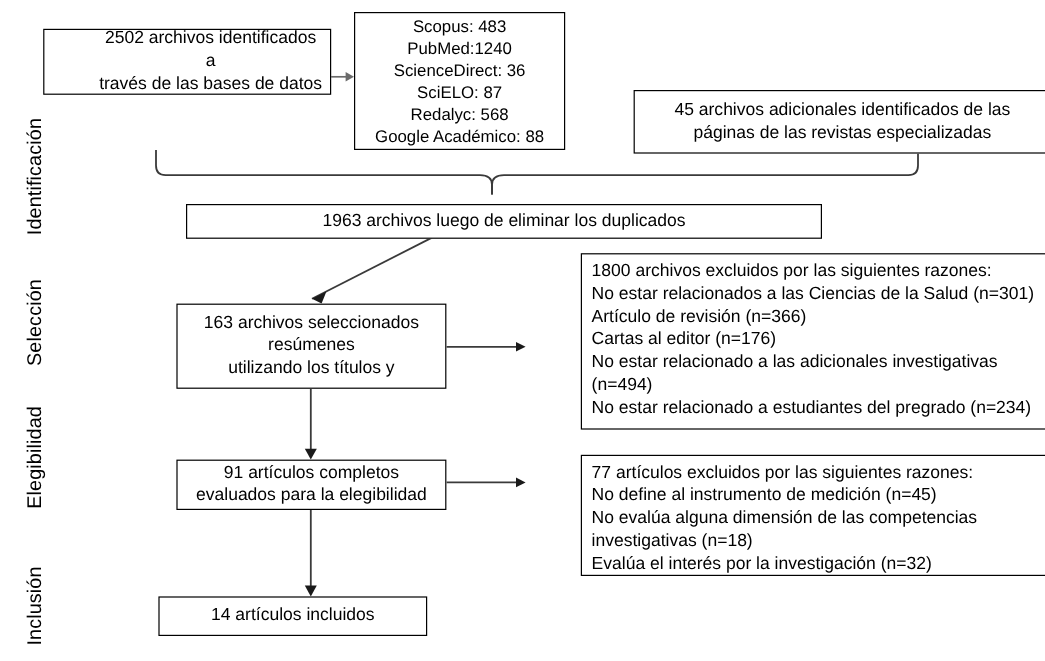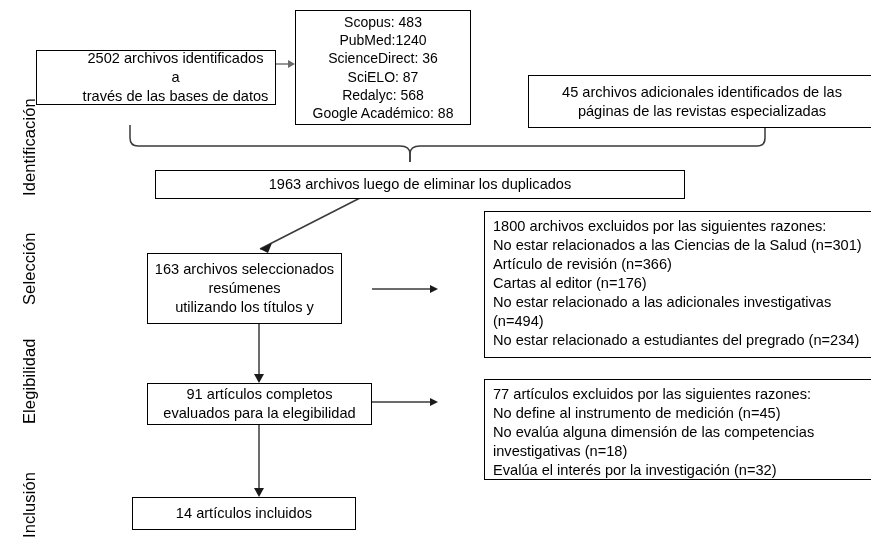--- a/index.html
+++ b/index.html
@@ -130,21 +130,21 @@
   </svg>
 
   <div class="arrow-open-right" style="left:288px; top:60px;"></div>
 
   <div class="arrow-right" style="left:430px; top:284.5px;"></div>
   <div class="arrow-right" style="left:430px; top:397.5px;"></div>
 
   <div class="arrow-down" style="left:254px; top:374px;"></div>
   <div class="arrow-down" style="left:254px; top:488px;"></div>
 
-  <div class="box center" style="left:36px; top:50px; width:240px; height:55px;padding-left:39px;">
+  <div class="box center" style="left:36px; top:24px; width:240px; height:55px;padding-left:39px;">
     <div class="inner">
       <span class="line">2502 archivos identificados a</span>
       <span class="line">través de las bases de datos</span>
     </div>
   </div>
 
   <div class="box center" style="left:295px; top:10px; width:176px; height:115px; font-size:14px;">
     <div class="inner">
       <span class="line">Scopus: 483</span>
       <span class="line">PubMed:1240</span>
@@ -161,21 +161,21 @@
       <span class="line">páginas de las revistas especializadas</span>
     </div>
   </div>
 
   <div class="box center" style="left:155px; top:170px; width:530px; height:29px;">
     <div class="inner">
       <span class="line">1963 archivos luego de eliminar los duplicados</span>
     </div>
   </div>
 
-  <div class="box center" style="left:147px; top:253px; width:195px; height:71px;">
+  <div class="box center" style="left:147px; top:253px; width:225px; height:71px;">
     <div class="inner">
       <span class="line">163 archivos seleccionados</span>
       <span class="line">resúmenes</span>
       <span class="line">utilizando los títulos y</span>
     </div>
   </div>
 
   <div class="box left" style="left:440px; top:211px; width:420px; height:147px;">
     <span class="line">1800 archivos excluidos por las siguientes razones:</span>
     <span class="line">No estar relacionados a las Ciencias de la Salud (n=301)</span>

